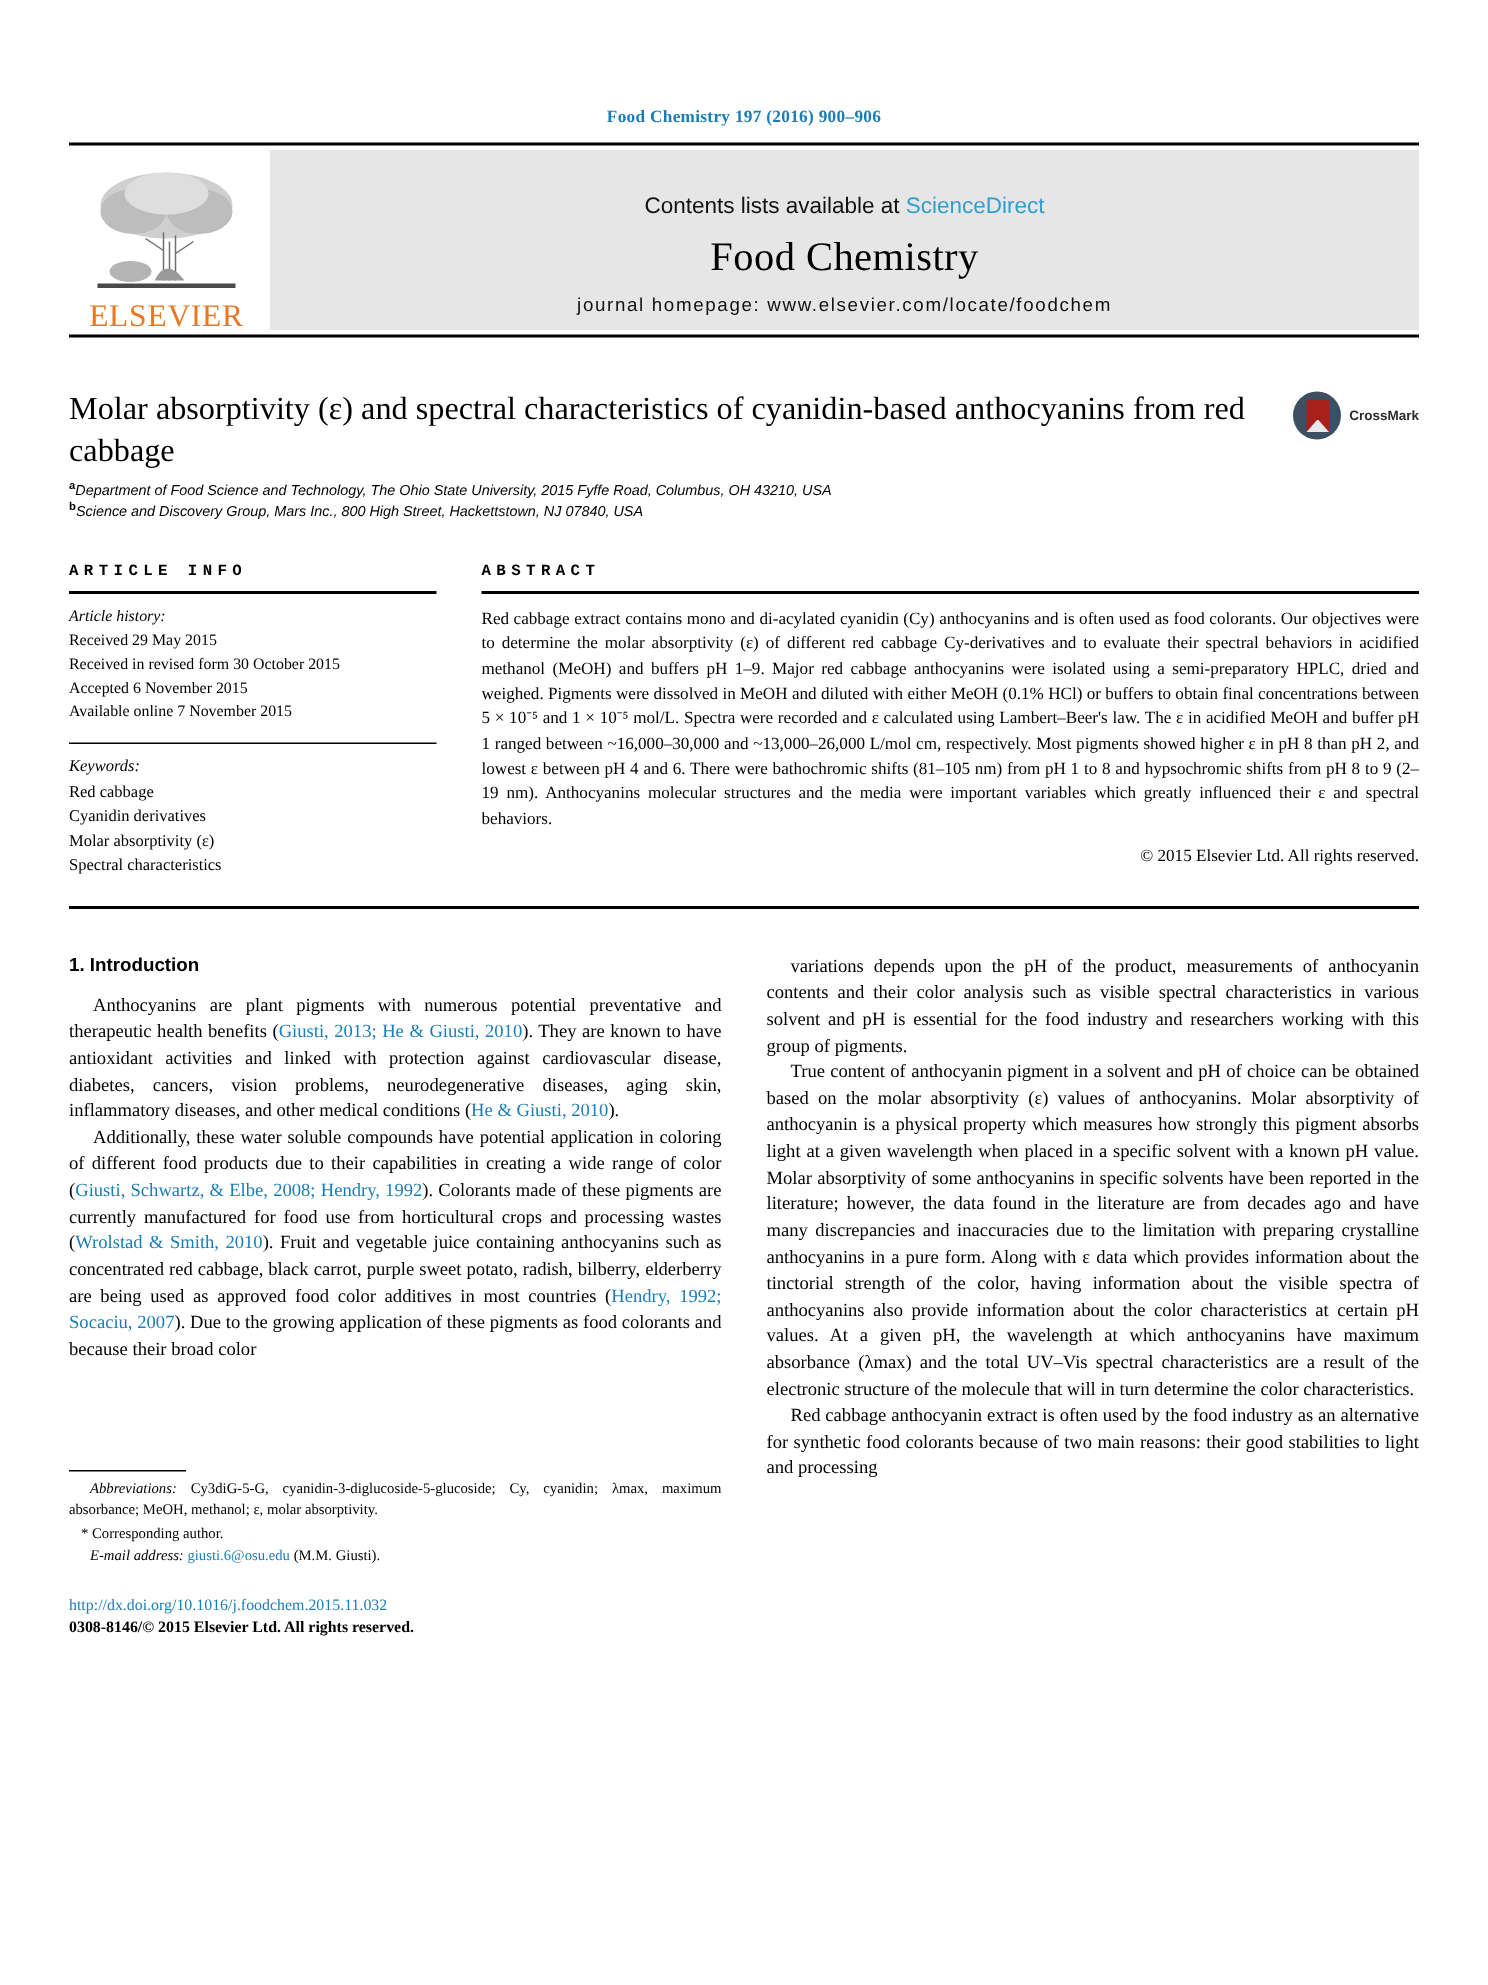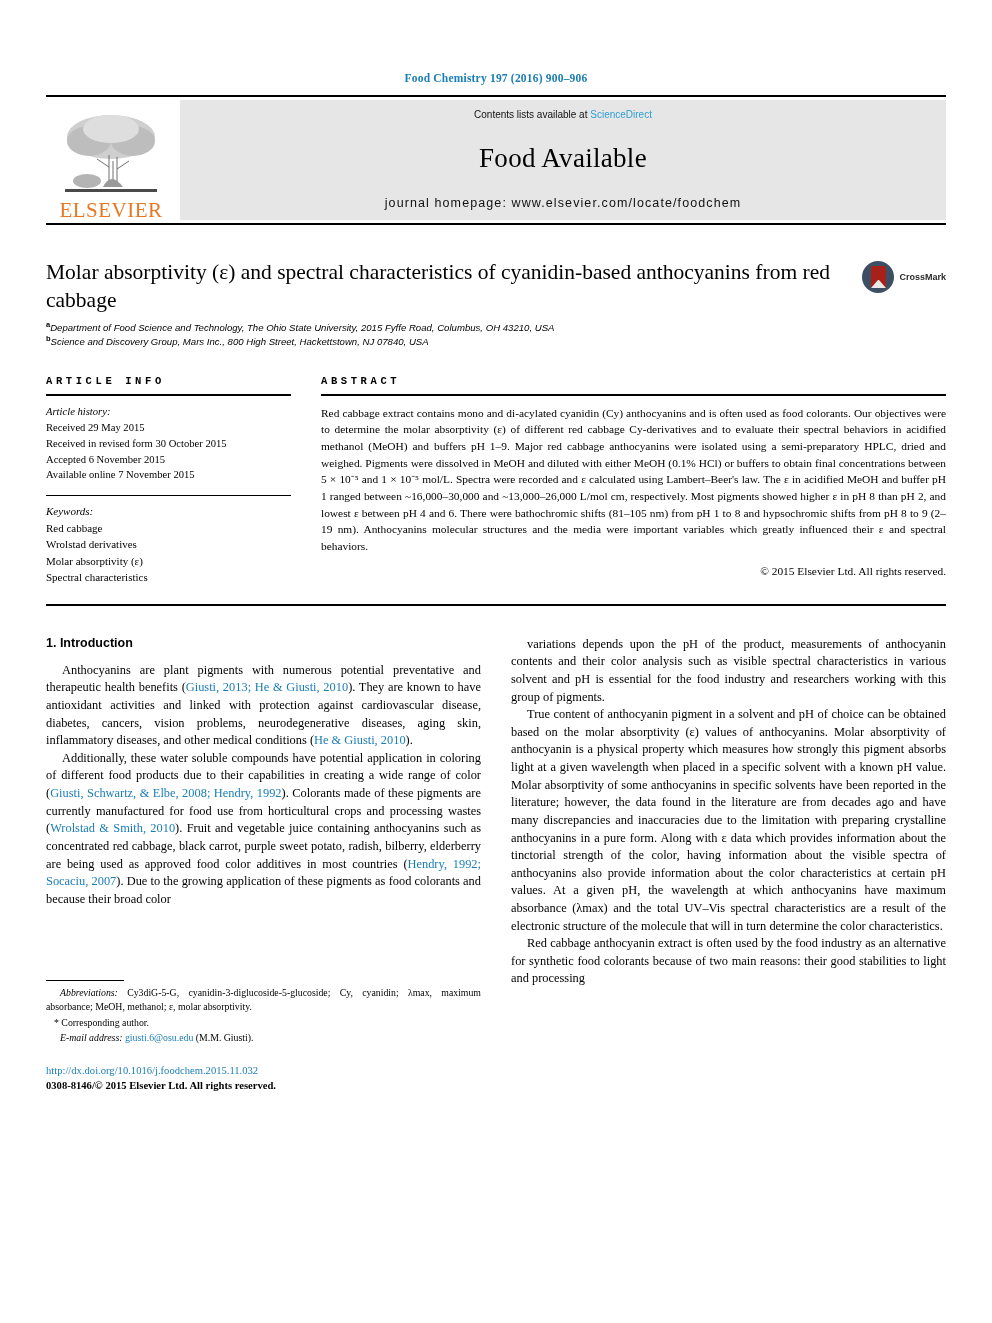--- a/index.html
+++ b/index.html
@@ -57,23 +57,24 @@
     flex: 1 1 auto;
     background: #e6e6e6;
     margin: 3px 0 3px 4px;
     display: flex;
     flex-direction: column;
     align-items: center;
     justify-content: space-between;
     padding: 9px 0 10px 0;
   }
   .contents-line {
-    font-size: 10px;
+    font-size: 15px;
     font-family: "Liberation Sans", sans-serif;
     color: #111;
+    margin-top: 20px;
   }
   .contents-line .sd { color: #2f9fd0; }
   .journal-title {
     font-size: 27px;
     font-family: "Liberation Serif", serif;
     color: #000;
     letter-spacing: .3px;
   }
   .homepage-line {
     font-size: 12.5px;
@@ -280,21 +281,21 @@
         <rect x="6" y="78" width="92" height="3" fill="#4a4a4a"></rect>
       </svg>
       <div class="elsevier-word">ELSEVIER</div>
     </div>
 
     <div class="journal-band">
       <div class="contents-line">
         <span>Contents lists available at</span>
         <span class="sd">ScienceDirect</span>
       </div>
-      <div class="journal-title">Food Available</div>
+      <div class="journal-title">Food Chemistry</div>
       <div class="homepage-line">journal homepage: www.elsevier.com/locate/foodchem</div>
     </div>
 
   </div>
 
   <div class="masthead-rule-bottom"></div>
 
   <div class="title-area">
     <h1 class="paper-title">Molar absorptivity (ε) and spectral characteristics of cyanidin-based anthocyanins from red cabbage</h1>
 
@@ -325,21 +326,21 @@
         <div class="lbl">Article history:</div>
         <div>Received 29 May 2015</div>
         <div>Received in revised form 30 October 2015</div>
         <div>Accepted 6 November 2015</div>
         <div>Available online 7 November 2015</div>
       </div>
       <div class="kw-rule"></div>
       <div class="keywords">
         <div class="lbl">Keywords:</div>
         <div>Red cabbage</div>
-        <div>Wrolstad derivatives</div>
+        <div>Cyanidin derivatives</div>
         <div>Molar absorptivity (ε)</div>
         <div>Spectral characteristics</div>
       </div>
     </div>
 
     <div class="col-abstract">
       <div class="sec-head">ABSTRACT</div>
       <div class="hr-thick"></div>
       <div class="abstract-body">Red cabbage extract contains mono and di-acylated cyanidin (Cy) anthocyanins and is often used as food colorants. Our objectives were to determine the molar absorptivity (ε) of different red cabbage Cy-derivatives and to evaluate their spectral behaviors in acidified methanol (MeOH) and buffers pH 1–9. Major red cabbage anthocyanins were isolated using a semi-preparatory HPLC, dried and weighed. Pigments were dissolved in MeOH and diluted with either MeOH (0.1% HCl) or buffers to obtain final concentrations between 5 × 10⁻⁵ and 1 × 10⁻⁵ mol/L. Spectra were recorded and ε calculated using Lambert–Beer's law. The ε in acidified MeOH and buffer pH 1 ranged between ~16,000–30,000 and ~13,000–26,000 L/mol cm, respectively. Most pigments showed higher ε in pH 8 than pH 2, and lowest ε between pH 4 and 6. There were bathochromic shifts (81–105 nm) from pH 1 to 8 and hypsochromic shifts from pH 8 to 9 (2–19 nm). Anthocyanins molecular structures and the media were important variables which greatly influenced their ε and spectral behaviors.</div>
       <div class="copyright">© 2015 Elsevier Ltd. All rights reserved.</div>

